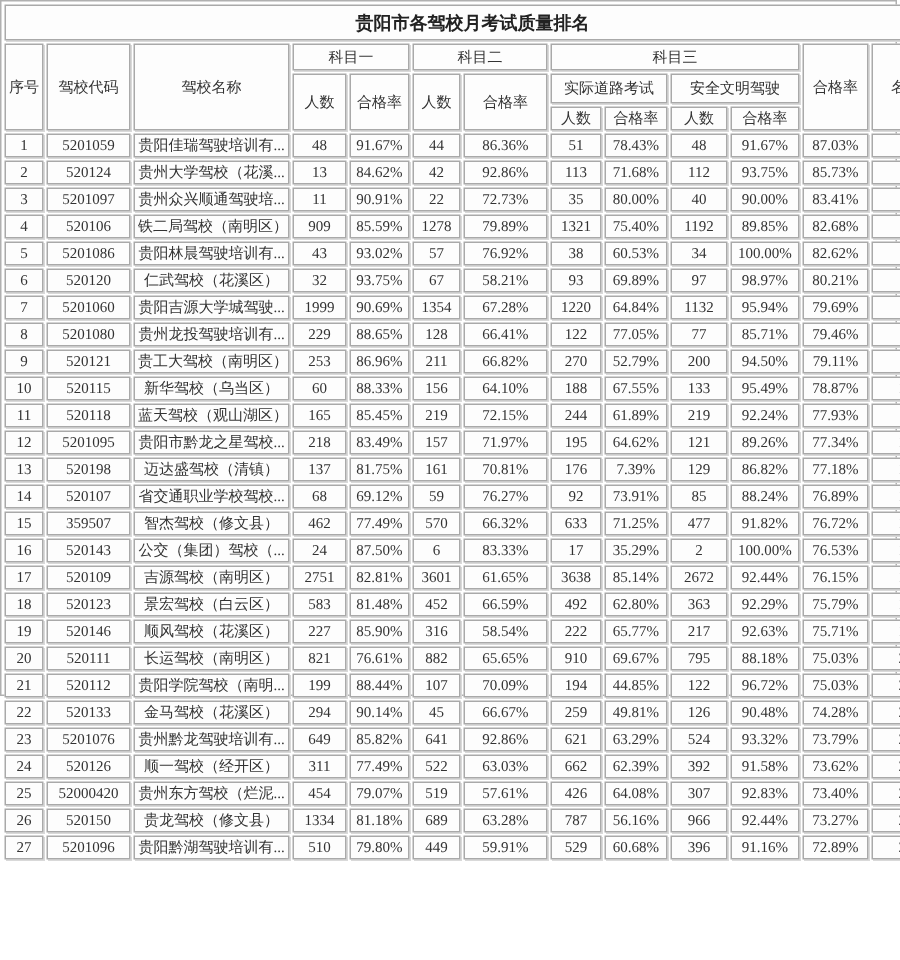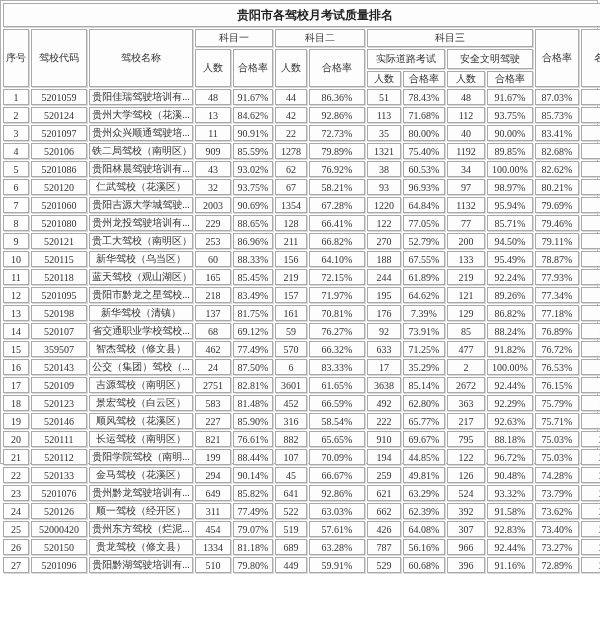--- a/index.html
+++ b/index.html
@@ -153,49 +153,49 @@
           <td>89.85%</td>
           <td>82.68%</td>
           <td>4</td>
         </tr>
         <tr>
           <td>5</td>
           <td>5201086</td>
           <td>贵阳林晨驾驶培训有...</td>
           <td>43</td>
           <td>93.02%</td>
-          <td>62</td>
+          <td>57</td>
           <td>76.92%</td>
           <td>38</td>
           <td>60.53%</td>
           <td>34</td>
           <td>100.00%</td>
           <td>82.62%</td>
           <td>5</td>
         </tr>
         <tr>
           <td>6</td>
           <td>520120</td>
           <td>仁武驾校（花溪区）</td>
           <td>32</td>
           <td>93.75%</td>
           <td>67</td>
           <td>58.21%</td>
           <td>93</td>
-          <td>96.93%</td>
+          <td>69.89%</td>
           <td>97</td>
           <td>98.97%</td>
           <td>80.21%</td>
           <td>6</td>
         </tr>
         <tr>
           <td>7</td>
           <td>5201060</td>
           <td>贵阳吉源大学城驾驶...</td>
-          <td>2003</td>
+          <td>1999</td>
           <td>90.69%</td>
           <td>1354</td>
           <td>67.28%</td>
           <td>1220</td>
           <td>64.84%</td>
           <td>1132</td>
           <td>95.94%</td>
           <td>79.69%</td>
           <td>7</td>
         </tr>
@@ -270,21 +270,21 @@
           <td>195</td>
           <td>64.62%</td>
           <td>121</td>
           <td>89.26%</td>
           <td>77.34%</td>
           <td>12</td>
         </tr>
         <tr>
           <td>13</td>
           <td>520198</td>
-          <td>新华驾校（清镇）</td>
+          <td>迈达盛驾校（清镇）</td>
           <td>137</td>
           <td>81.75%</td>
           <td>161</td>
           <td>70.81%</td>
           <td>176</td>
           <td>7.39%</td>
           <td>129</td>
           <td>86.82%</td>
           <td>77.18%</td>
           <td>13</td>

